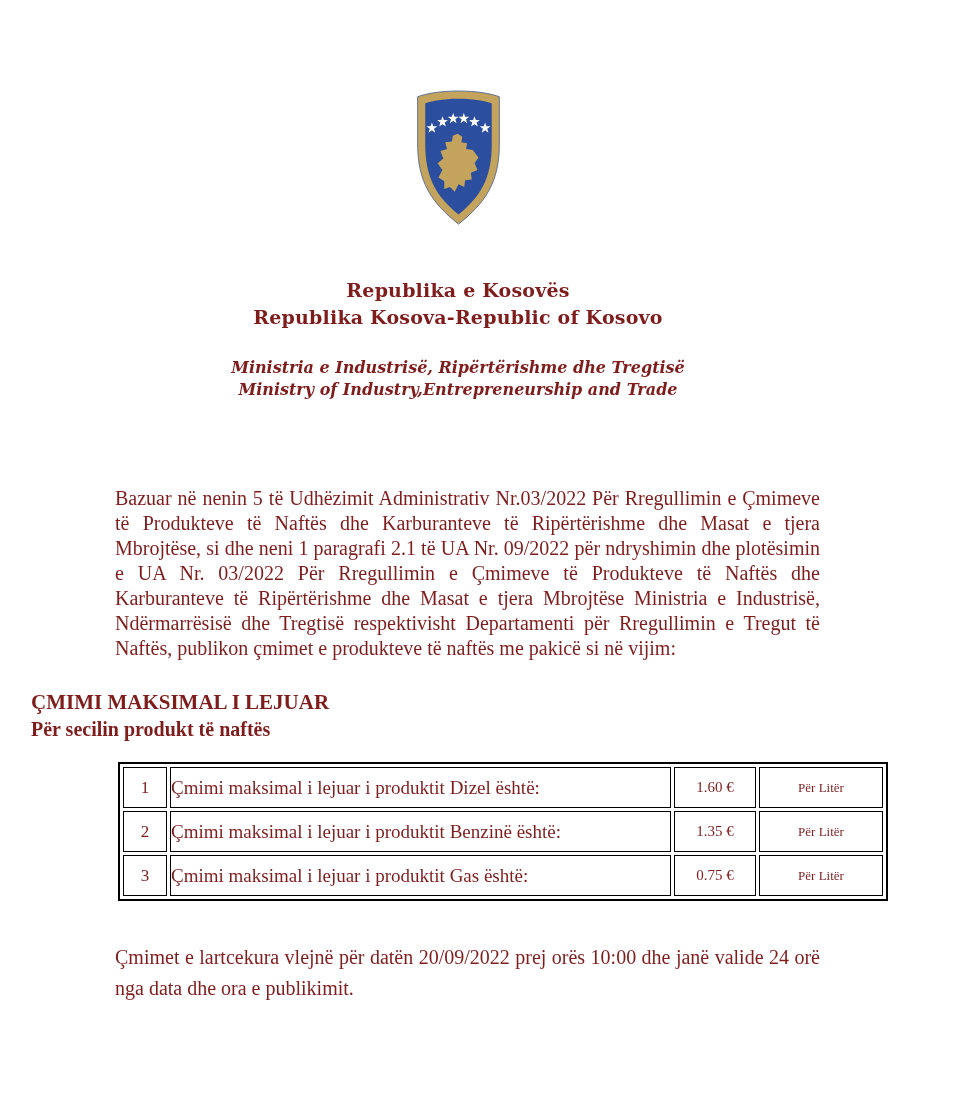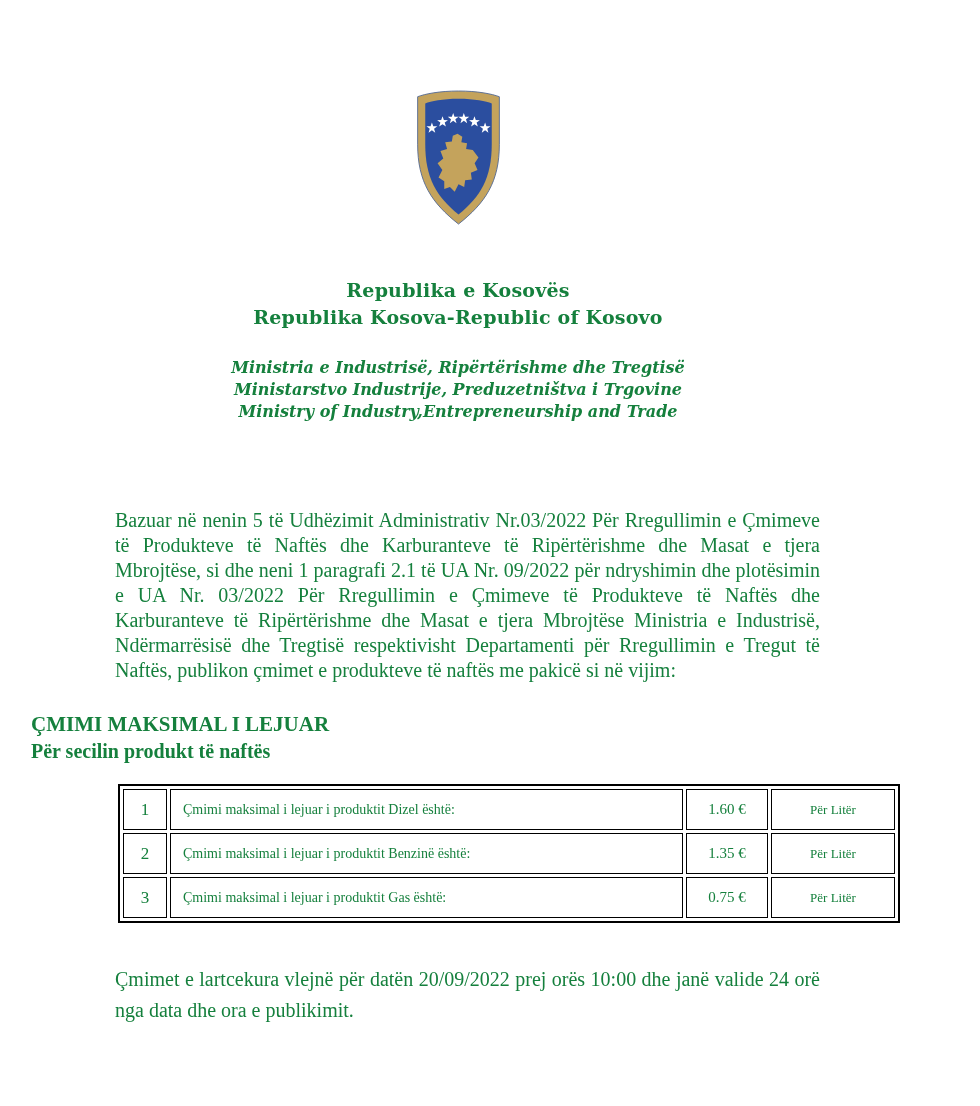--- a/index.html
+++ b/index.html
@@ -6,21 +6,21 @@
     margin: 0;
     padding: 0;
     background: #ffffff;
   }
   .page {
     position: relative;
     width: 916px;
     height: 1106px;
     background: #ffffff;
     overflow: hidden;
-    color: #15803d;
+    color: #7f1d1d;
   }
   .emblem-wrap {
     padding-top: 88px;
     text-align: center;
   }
   .emblem-wrap svg {
     display: inline-block;
     width: 95px;
     height: 140px;
   }
@@ -71,22 +71,22 @@
     vertical-align: middle;
     background: #ffffff;
   }
   td.col-no {
     width: 40px;
     text-align: center;
     font-size: 17px;
   }
   td.col-desc {
     width: 498px;
-    padding-left: 12px;
-    font-size: 14px;
+    padding-left: 0;
+    font-size: 19px;
   }
   td.col-price {
     width: 78px;
     text-align: center;
     font-size: 15px;
   }
   td.col-unit {
     width: 120px;
     text-align: center;
     font-size: 13px;
@@ -124,21 +124,20 @@
     </svg>
   </div>
 
   <div class="gov-header">
     <div>Republika e Kosovës</div>
     <div>Republika Kosova-Republic of Kosovo</div>
   </div>
 
   <div class="ministry">
     <div>Ministria e Industrisë, Ripërtërishme dhe Tregtisë</div>
-    <div>Ministarstvo Industrije, Preduzetništva i Trgovine</div>
     <div>Ministry of Industry,Entrepreneurship and Trade</div>
   </div>
 
   <p class="body-par">Bazuar në nenin 5 të Udhëzimit Administrativ Nr.03/2022 Për Rregullimin e Çmimeve të Produkteve të Naftës dhe Karburanteve të Ripërtërishme dhe Masat e tjera Mbrojtëse, si dhe neni 1 paragrafi 2.1 të UA Nr. 09/2022 për ndryshimin dhe plotësimin e UA Nr. 03/2022 Për Rregullimin e Çmimeve të Produkteve të Naftës dhe Karburanteve të Ripërtërishme dhe Masat e tjera Mbrojtëse Ministria e Industrisë, Ndërmarrësisë dhe Tregtisë respektivisht Departamenti për Rregullimin e Tregut të Naftës, publikon çmimet e produkteve të naftës me pakicë si në vijim:</p>
 
   <div class="doc-title">
     <div class="t1">ÇMIMI MAKSIMAL I LEJUAR</div>
     <div class="t2">Për secilin produkt të naftës</div>
   </div>
 

